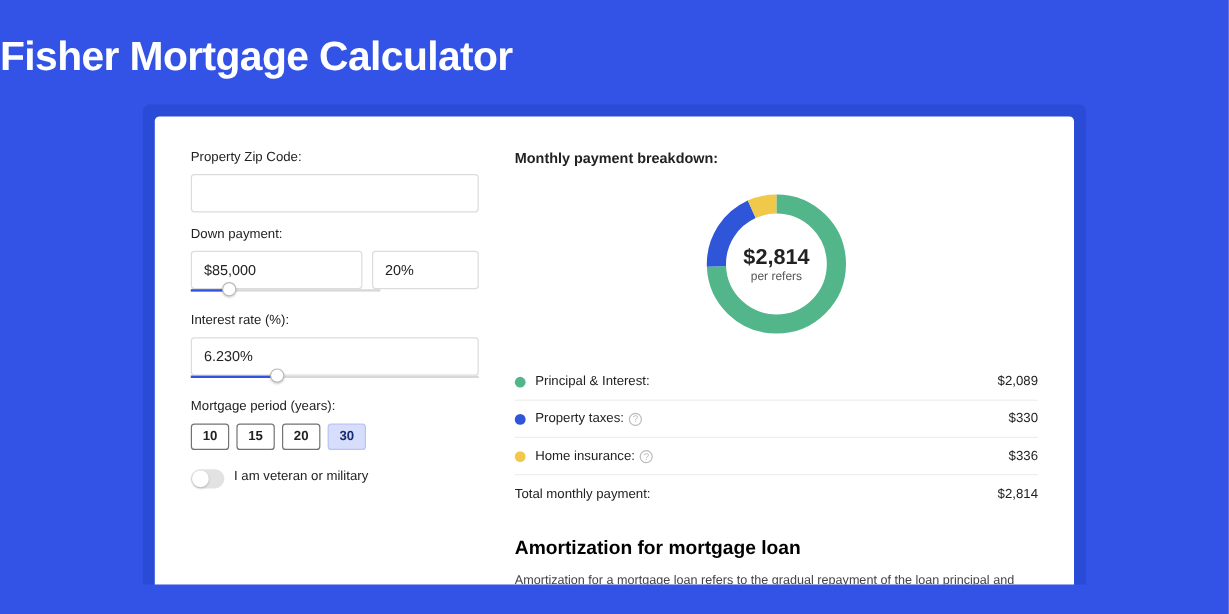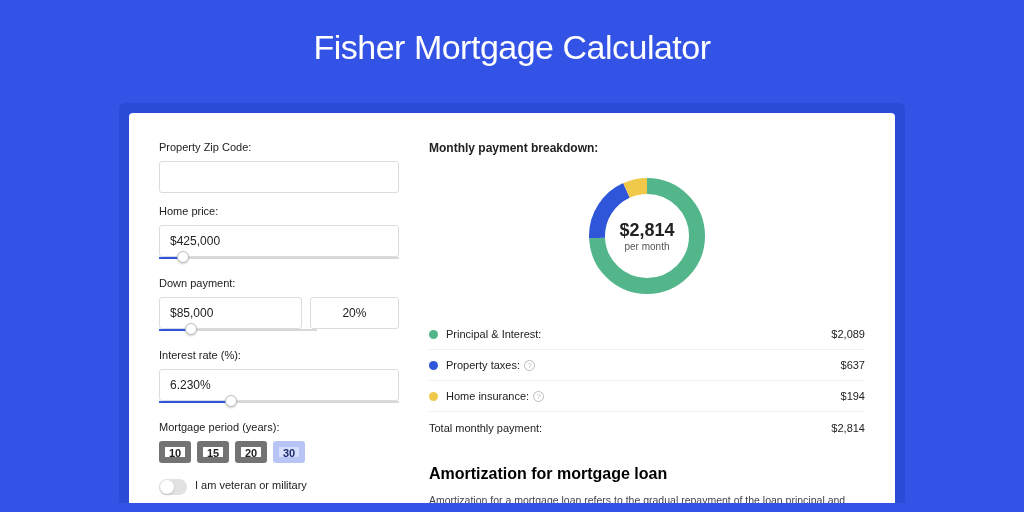--- a/index.html
+++ b/index.html
@@ -1,33 +1,33 @@
 <!DOCTYPE html>
 <html><head>
 <meta charset="utf-8">
 <style>
   * { box-sizing: border-box; margin: 0; padding: 0; font-family: -apple-system, BlinkMacSystemFont, "Segoe UI", Arial, sans-serif; }
   body { width: 1024px; height: 512px; background: #3353e6; overflow: hidden; }
-  .page-title { color: #fff; text-align: center; font-size: 34px; font-weight: 400; padding: 28px 0 36px 0; letter-spacing: -0.5px; }
+  .page-title { color: #fff; text-align: left; font-size: 34px; font-weight: 700; padding: 28px 0 20px 0; letter-spacing: -0.5px; }
   .card-wrap { width: 786px; margin: 0 auto; background: #2a4bd6; padding: 10px 10px 0 10px; border-radius: 6px 6px 0 0; }
   .card { background: #fff; border-radius: 4px 4px 0 0; padding: 28px 30px 0 30px; display: flex; gap: 30px; height: 390px; overflow: hidden; }
   .left { width: 240px; flex: 0 0 240px; }
   .right { flex: 1; }
   .field-label { font-size: 11px; color: #222; margin-bottom: 8px; }
   .text-input { width: 100%; height: 32px; border: 1px solid #dcdcdc; border-radius: 3px; padding: 0 10px; font-size: 12px; color: #222; }
   .block { margin-bottom: 12px; position: relative; }
   .slider-track { position: relative; height: 12px; margin-top: -4px; }
   .slider-line { position: absolute; top: 4px; left: 0; height: 2px; background: #d8d8d8; }
   .slider-fill { position: absolute; top: 4px; left: 0; height: 2px; background: #3353e6; }
   .slider-thumb { position: absolute; top: -2px; width: 12px; height: 12px; border-radius: 50%; background: #fff; border: 1px solid #bbb; box-shadow: 0 1px 2px rgba(0,0,0,0.2); transform: translateX(-50%); cursor: pointer; }
   .dp-row { display: flex; gap: 8px; }
   .dp-row .text-input:first-child { flex: 1.8; }
-  .dp-row .text-input:last-child { flex: 1; text-align: center; }
+  .dp-row .text-input:last-child { flex: 1; }
   .period-row { display: flex; gap: 6px; }
-  .period-btn { width: 32px; height: 22px; border: 6px solid #737373; border-radius: 3px; background: #fff; font-size: 11px; font-weight: 600; color: #222; cursor: pointer; }
+  .period-btn { width: 32px; height: 22px; border: 1px solid #737373; border-radius: 3px; background: #fff; font-size: 11px; font-weight: 600; color: #222; cursor: pointer; }
   .period-btn.active { background: #d6defc; border-color: #b8c4f5; color: #1a2a70; }
   .toggle-row { display: flex; gap: 8px; margin-top: 16px; }
   .toggle { width: 28px; height: 16px; border-radius: 10px; background: #e2e2e2; position: relative; cursor: pointer; }
   .toggle-knob { position: absolute; left: 1px; top: 1px; width: 14px; height: 14px; border-radius: 50%; background: #fff; box-shadow: 0 1px 2px rgba(0,0,0,0.2); }
   .toggle-label { font-size: 11px; color: #222; }
 
   .section-title { font-size: 12px; font-weight: 700; color: #222; margin-bottom: 16px; }
   .donut-wrap { display: flex; justify-content: center; margin-bottom: 18px; }
   .donut { position: relative; width: 130px; height: 130px; }
   .donut svg { transform: rotate(-90deg); }
@@ -52,29 +52,20 @@
 <div class="card-wrap">
 <div class="card">
 
   <div class="left">
 
     <div class="block">
       <div class="field-label">Property Zip Code:</div>
       <input class="text-input" type="text" value="" style="">
     </div>
 
-    <div class="block">
-      <div class="field-label">Home price:</div>
-      <input class="text-input" type="text" value="$425,000" style="">
-      <div class="slider-track">
-        <div class="slider-line" style="width:100%"></div>
-        <div class="slider-fill" id="hp-fill" style="width: 10%;"></div>
-        <div class="slider-thumb" id="hp-thumb" style="left: 10%;"></div>
-      </div>
-    </div>
 
     <div class="block">
       <div class="field-label">Down payment:</div>
       <div class="dp-row">
         <input class="text-input" type="text" value="$85,000" style="">
         <input class="text-input" type="text" value="20%" style="">
       </div>
       <div class="slider-track" style="width:158px">
         <div class="slider-line" style="width:100%"></div>
         <div class="slider-fill" id="dp-fill" style="width: 20%;"></div>
@@ -116,48 +107,48 @@
 
     <div class="donut-wrap">
       <div class="donut">
         <svg width="130" height="130" viewBox="0 0 130 130" id="donut-svg">
               <circle cx="65" cy="65" r="50" fill="none" stroke="#53b68b" stroke-width="16" stroke-dasharray="233.21915612470073 80.9401092342786" stroke-dashoffset="0"></circle>
               <circle cx="65" cy="65" r="50" fill="none" stroke="#2f56d9" stroke-width="16" stroke-dasharray="59.28165241848544 254.8776129404939" stroke-dashoffset="-233.21915612470073"></circle>
               <circle cx="65" cy="65" r="50" fill="none" stroke="#f0c94a" stroke-width="16" stroke-dasharray="21.658456815793173 292.50080854318617" stroke-dashoffset="-292.50080854318617"></circle>
             </svg>
         <div class="donut-center">
           <div class="donut-amount">$2,814</div>
-          <div class="donut-sub">per month</div>
+          <div class="donut-sub">per refers</div>
         </div>
       </div>
     </div>
 
     <div id="break-rows">
           <div class="break-row">
             <span class="break-dot" style="background: rgb(83, 182, 139);"></span>
             <span class="break-label">
               <span>Principal &amp; Interest:</span>
             </span>
             <span class="break-val">$2,089</span>
           </div>
           <div class="break-row">
             <span class="break-dot" style="background: rgb(47, 86, 217);"></span>
             <span class="break-label">
               <span>Property taxes:</span>
               <span class="info-ic">?</span>
             </span>
-            <span class="break-val">$637</span>
+            <span class="break-val">$330</span>
           </div>
           <div class="break-row">
             <span class="break-dot" style="background: rgb(240, 201, 74);"></span>
             <span class="break-label">
               <span>Home insurance:</span>
               <span class="info-ic">?</span>
             </span>
-            <span class="break-val">$194</span>
+            <span class="break-val">$336</span>
           </div>
         </div>
 
     <div class="break-row total">
       <span class="break-label">Total monthly payment:</span>
       <span class="break-val">$2,814</span>
     </div>
 
     <div class="amort">
       <div class="amort-title">Amortization for mortgage loan</div>

